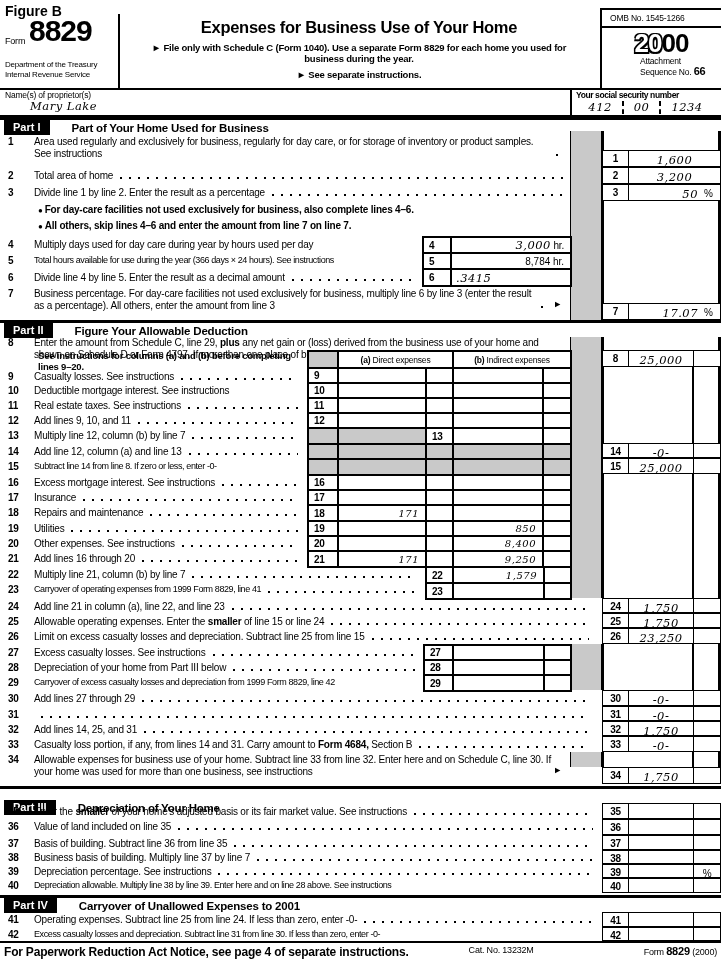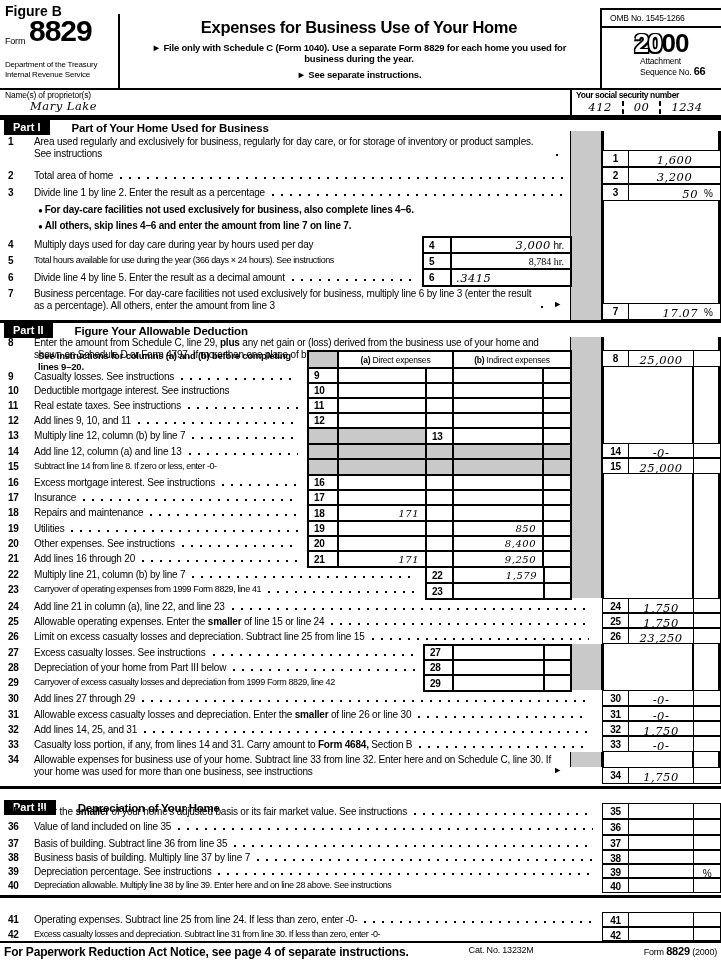--- a/index.html
+++ b/index.html
@@ -20,21 +20,21 @@
   .lbl{flex:0 1 auto;}
   .dots{flex:1 1 8px;height:2px;margin:0 5px 3px 7px;align-self:flex-end;
         background:repeating-linear-gradient(to right,#000 0 2px,transparent 2px 9px);}
   .arw{flex:0 0 auto;font-size:9px;margin:0 2px 1px 2px;align-self:flex-end;}
   .cond{font-size:9px;letter-spacing:-0.4px;}
   .bullet{position:absolute;font-weight:bold;left:38px;font-size:10px;}
   .bullet::before{content:"● ";font-size:8px;}
   .note{position:absolute;font-weight:bold;font-size:9.5px;line-height:10.5px;}
   
   .hw{font-family:"DejaVu Serif",serif;font-style:italic;font-size:11.5px;letter-spacing:0.5px;}
-  .mono{font-family:Liberation Serif, serif;font-style:normal;font-size:10px;letter-spacing:0;}
+  .mono{font-family:Liberation Sans, sans-serif;font-style:normal;font-size:10px;letter-spacing:0;}
   
   .rbox{position:absolute;left:602px;width:117px;border:1.5px solid #000;display:flex;background:#fff;box-sizing:content-box;}
   .rnum{flex:0 0 25px;border-right:1.5px solid #000;font-weight:bold;text-align:center;align-self:stretch;padding-top:2px;}
   .rval{flex:1 1 auto;text-align:center;padding-top:2px;}
   .rval.ra{text-align:right;padding-right:6px;}
   .runit{flex:0 0 16px;font-family:"Liberation Sans",sans-serif;font-style:normal;font-size:10px;padding-top:3px;}
   .rcent{flex:0 0 26px;border-left:1.5px solid #000;align-self:stretch;font-size:10px;text-align:center;padding-top:3px;}
   
   table.mt{position:absolute;border-collapse:collapse;table-layout:fixed;background:#fff;}
   table.mt td{border:2px solid #000;padding:0 6px 0 4px;font-size:10px;overflow:hidden;}
@@ -117,20 +117,24 @@
   <div class="pbar" style="top:323px;">
     <span class="pbox">Part II</span>
     <span class="ptitle">Figure Your Allowable Deduction</span>
   </div>
   <div class="hl" style="left:0;top:786px;width:721px;height:2.5px"></div>
   <div class="pbar" style="top:800px;">
     <span class="pbox">Part III</span>
     <span class="ptitle">Depreciation of Your Home</span>
   </div>
   <div class="hl" style="left:0;top:895px;width:721px;height:2.5px"></div>
+  <div class="pbar" style="top:898px;">
+    <span class="pbox">Part IV</span>
+    <span class="ptitle">Carryover of Unallowed Expenses to 2001</span>
+  </div>
 
   <div class="sh" style="left:570px;top:131px;width:32px;height:189px"></div>
   <div class="sh" style="left:570px;top:337px;width:32px;height:261px"></div>
   <div class="sh" style="left:570px;top:644px;width:32px;height:46px"></div>
   <div class="sh" style="left:570px;top:752px;width:32px;height:15px"></div>
   <div class="vl" style="left:602px;top:131px;height:189px"></div>
   <div class="vl" style="left:718px;top:131px;height:189px;width:2.5px"></div>
   <div class="vl" style="left:602px;top:337px;height:447px"></div>
   <div class="vl" style="left:692px;top:350px;height:434px"></div>
   <div class="vl" style="left:718px;top:337px;height:447px;width:2.5px"></div>
@@ -320,21 +324,20 @@
     <span class="ln">29</span>
     <span class="lbl cond">Carryover of excess casualty losses and depreciation from 1999 Form 8829, line 42</span>
   </div>
   <div class="line" style="left:8px;top:693px;width:586px">
     <span class="ln">30</span>
     <span class="lbl">Add lines 27 through 29</span>
     <span class="dots"></span>
   </div>
   <div class="line" style="left:8px;top:709px;width:586px">
     <span class="ln">31</span>
-    <span class="lbl"><span>Allowable excess casualty losses and depreciation. Enter the </span><span class="b">smaller</span><span> of line 26 or line 30</span></span>
     <span class="dots"></span>
   </div>
   <div class="line" style="left:8px;top:724px;width:586px">
     <span class="ln">32</span>
     <span class="lbl">Add lines 14, 25, and 31</span>
     <span class="dots"></span>
   </div>
   <div class="line" style="left:8px;top:739px;width:586px">
     <span class="ln">33</span>
     <span class="lbl"><span>Casualty loss portion, if any, from lines 14 and 31. Carry amount to </span><span class="b">Form 4684,</span><span> Section B</span></span>

